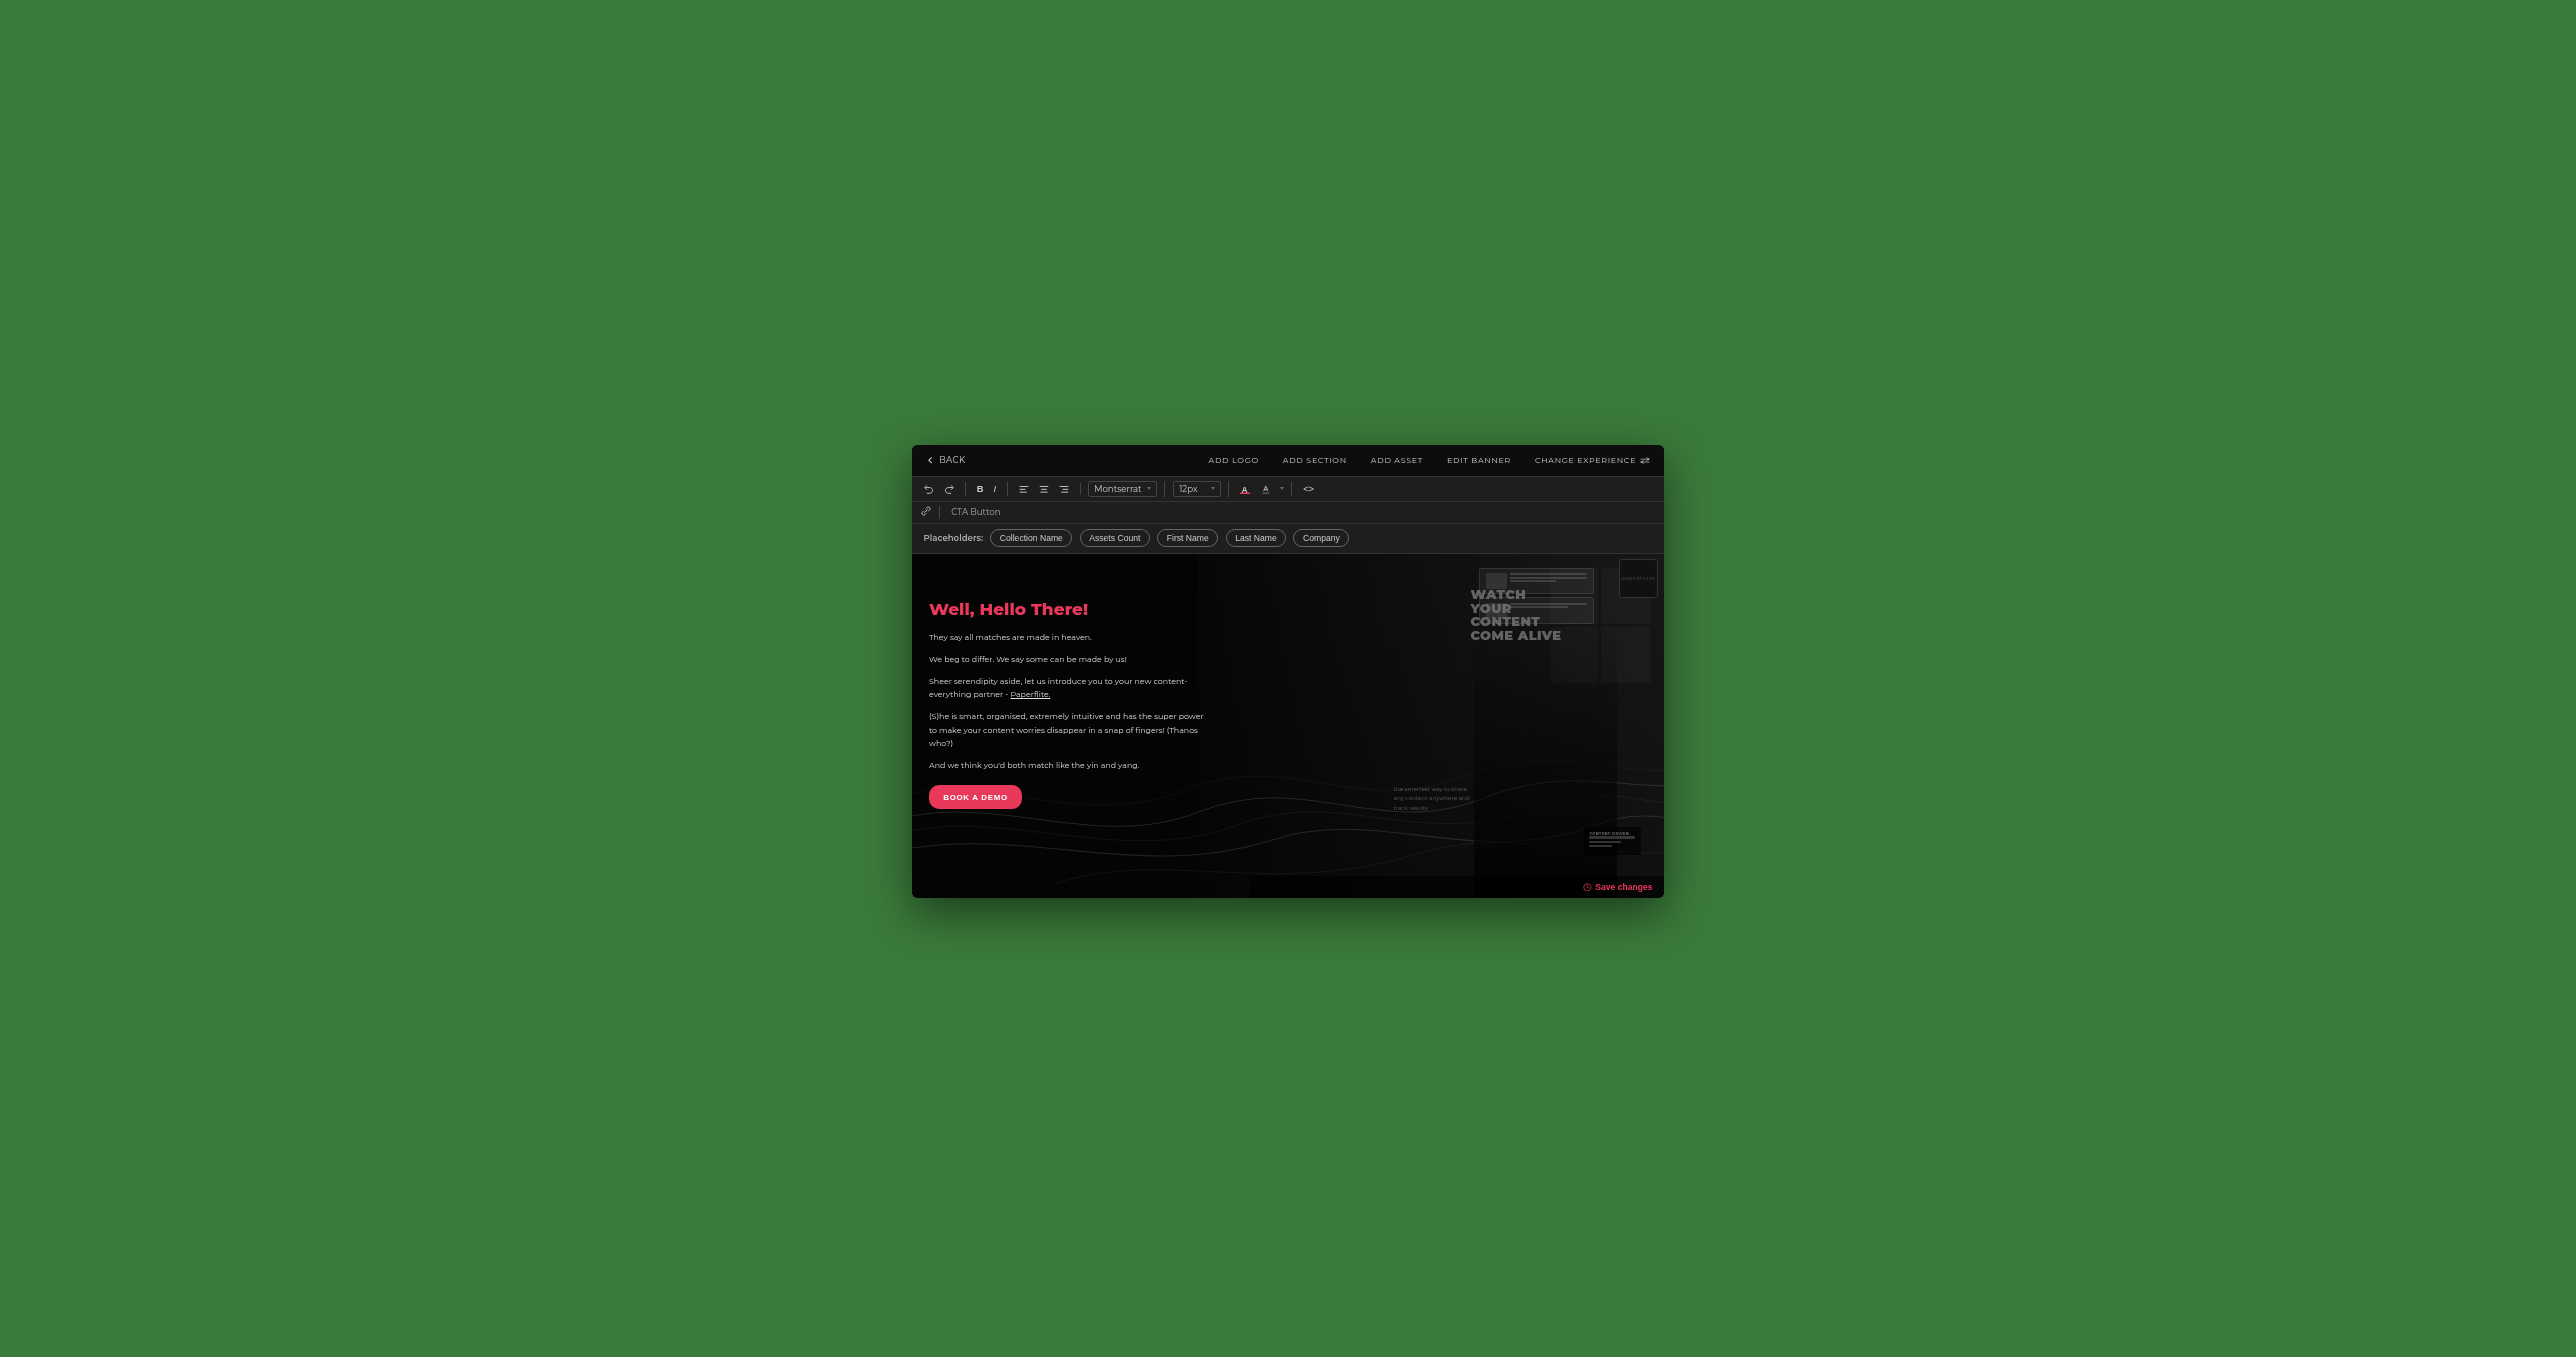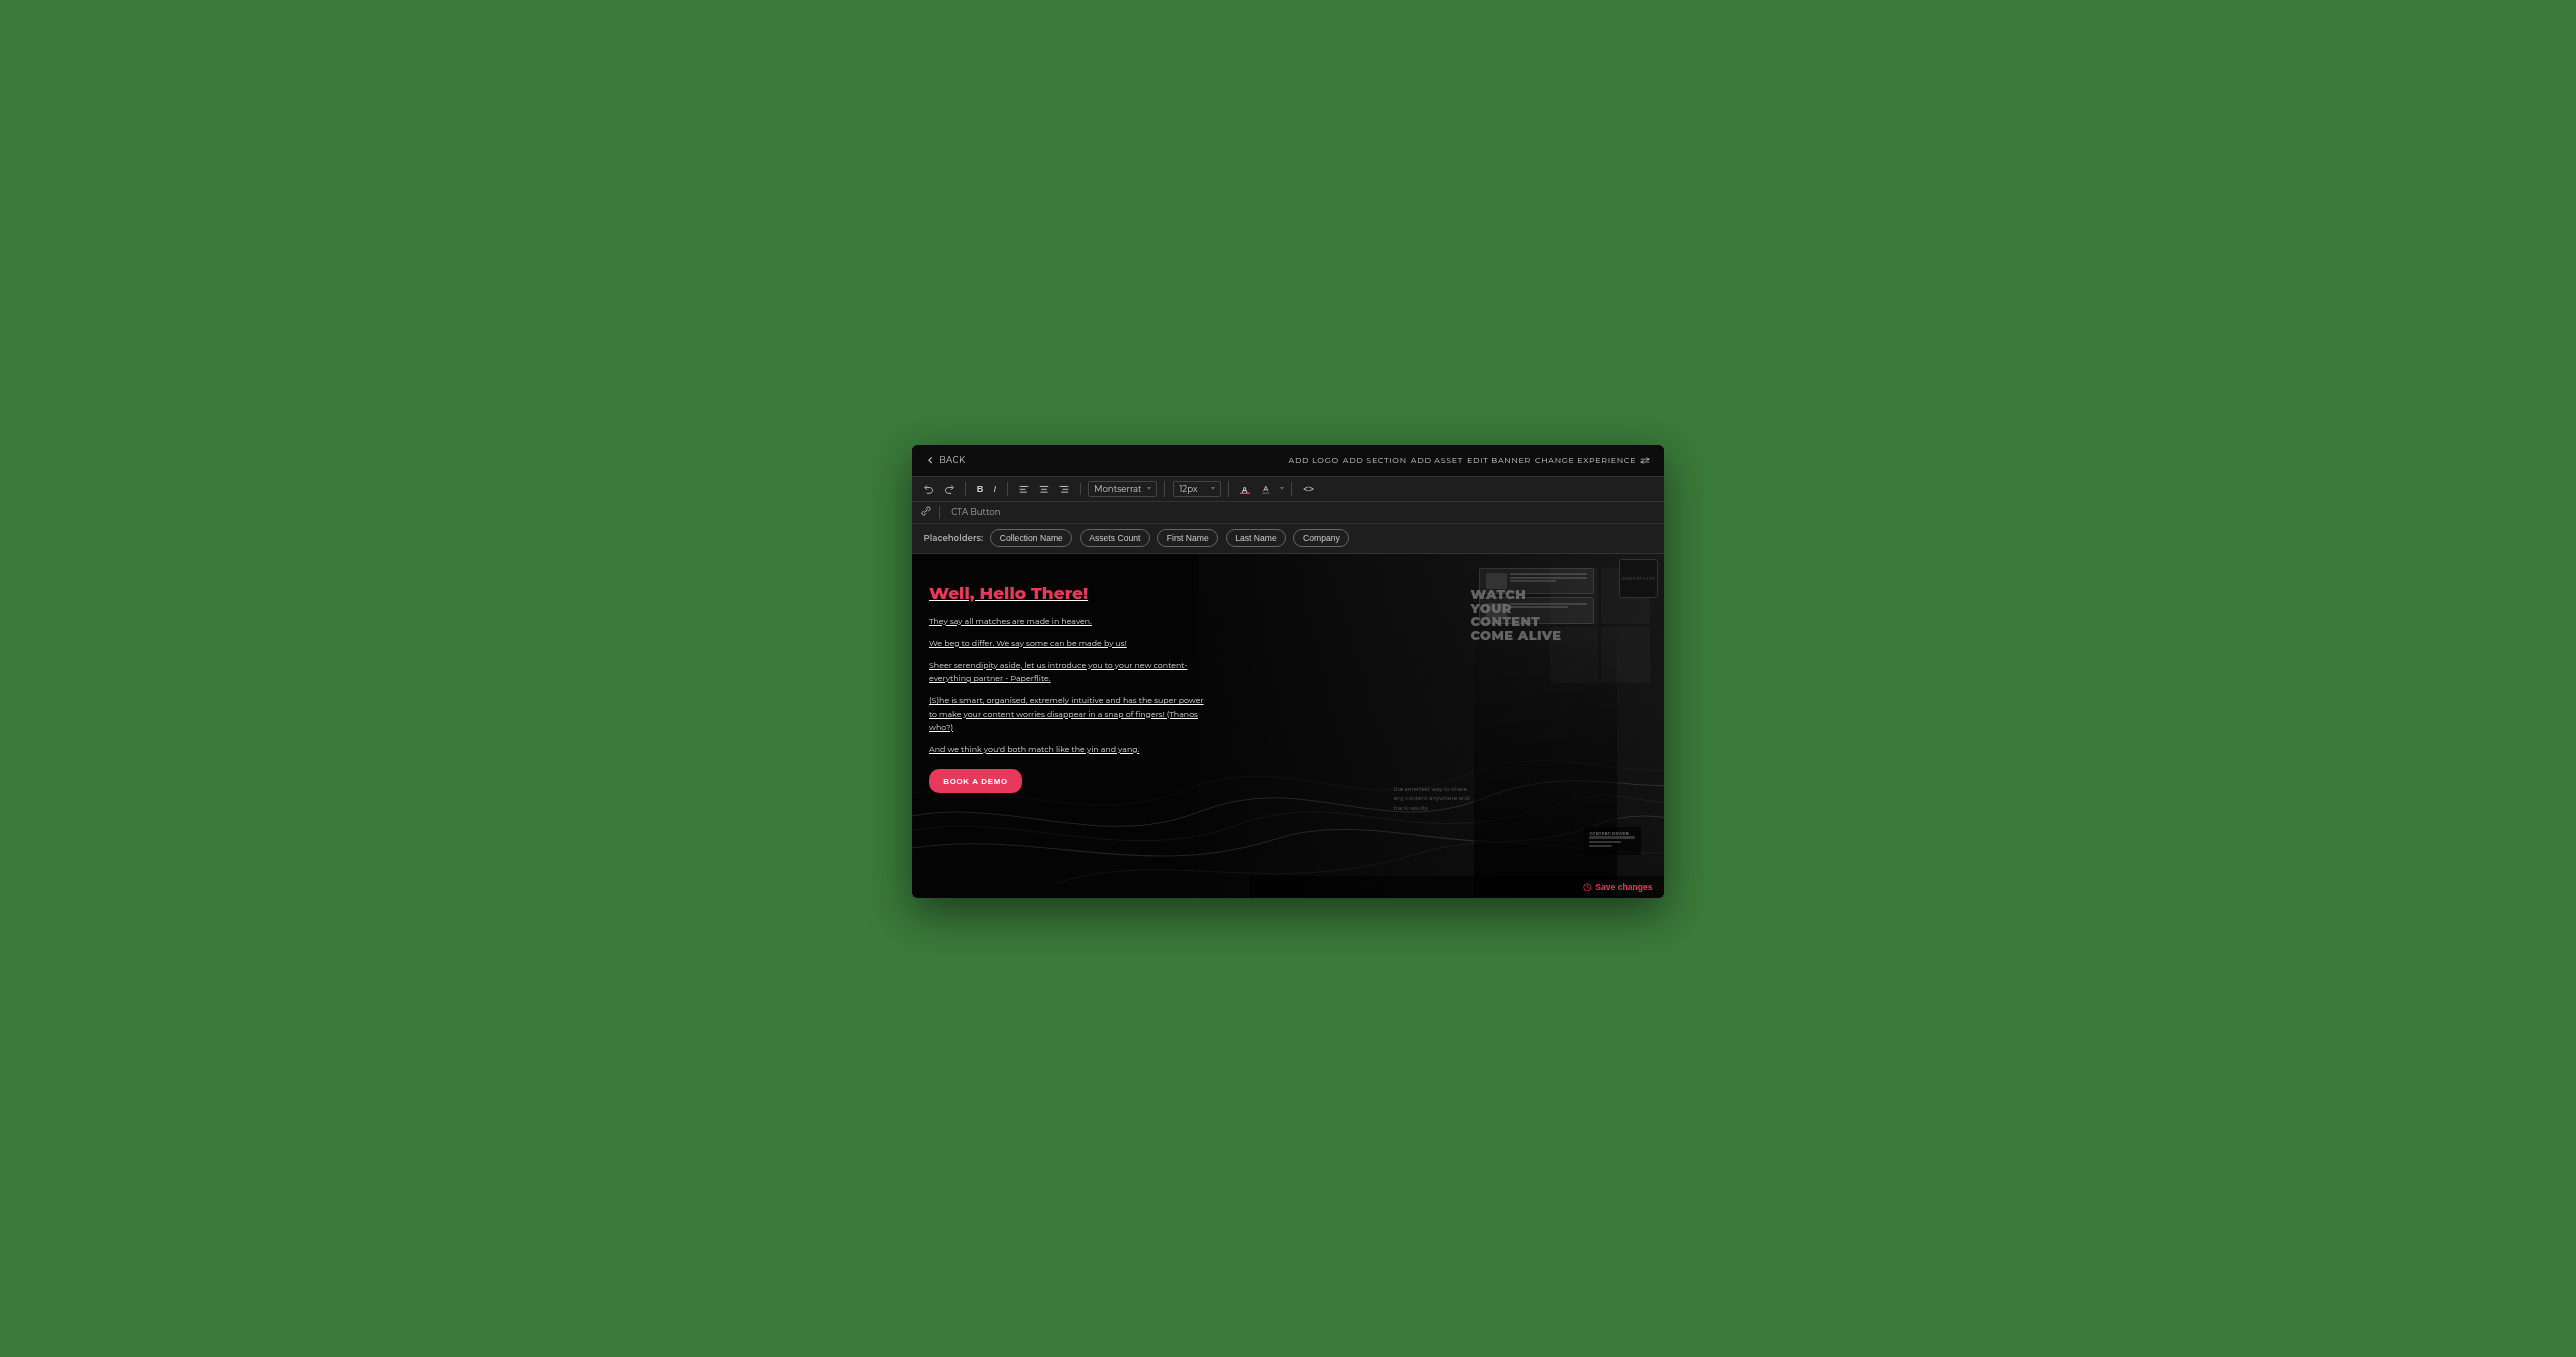--- a/index.html
+++ b/index.html
@@ -55,21 +55,21 @@
       letter-spacing: 0.4px;
     }
 
     .back-btn svg {
       width: 8.6px;
       height: 8.6px;
     }
 
     .nav-actions {
       display: flex;
-      gap: 4px;
+      gap: 24px;
       align-items: center;
     }
 
     .nav-action {
       color: #ccc;
       font-size: 7.9px;
       text-transform: uppercase;
       letter-spacing: 0.7px;
       cursor: pointer;
       white-space: nowrap;
@@ -219,27 +219,26 @@
       left: 0;
       width: 100%;
       height: 100%;
       z-index: 2;
       pointer-events: none;
     }
 
     
     .hero-content-card {
       position: absolute;
-      top: 0;
+      top: 16px;
       left: 0;
       width: 42%;
       padding: 29px 17px 21.5px 17px;
       z-index: 10;
       color: white;
-      text-decoration: underline;
     }
 
     .hero-title {
       color: #e8395a;
       font-size: 17px;
       font-weight: 800;
       margin-bottom: 11.5px;
       line-height: 1.2;
     }
 

